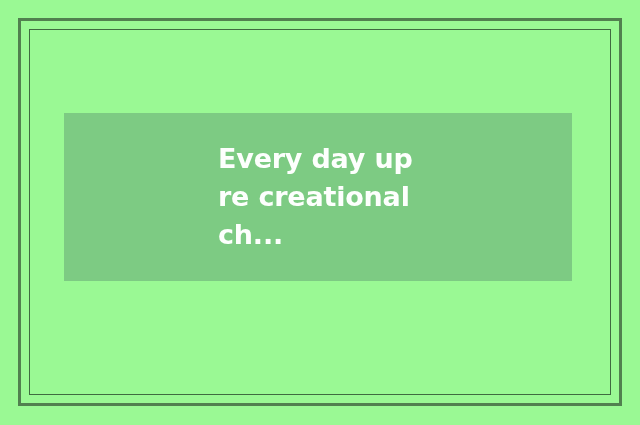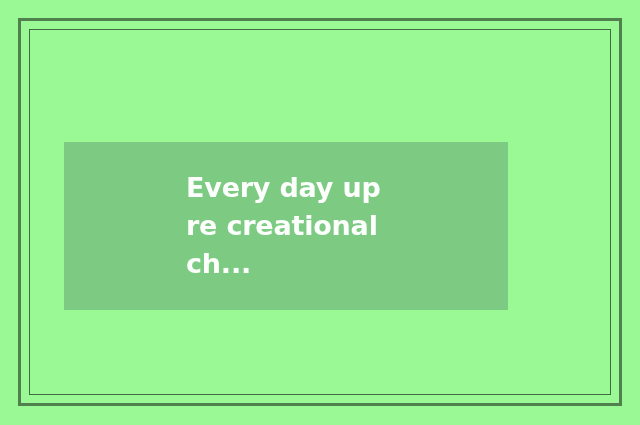--- a/index.html
+++ b/index.html
@@ -43,22 +43,22 @@
     height: 366px;
     border: 1px solid #3f6b40;
     box-sizing: border-box;
     background: transparent;
   }
 
   
   #caption-panel {
     position: absolute;
     left: 64px;
-    top: 142px;
-    width: 444px;
+    top: 113px;
+    width: 508px;
     height: 168px;
     background: #7dcb83;
     box-sizing: border-box;
     display: flex;
     align-items: center;
     justify-content: center;
   }
 
   #caption-text {
     color: #fdfffd;

